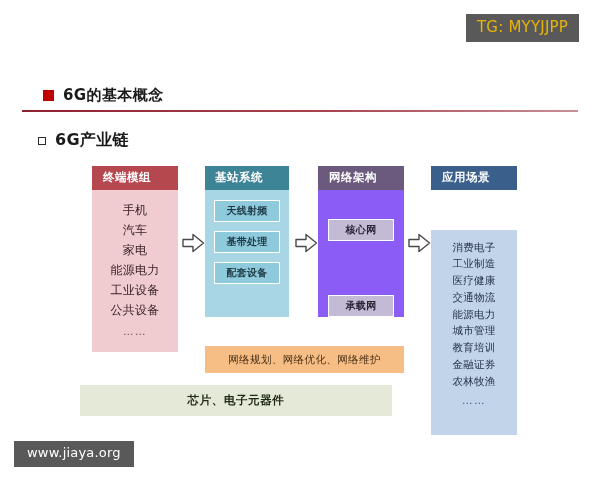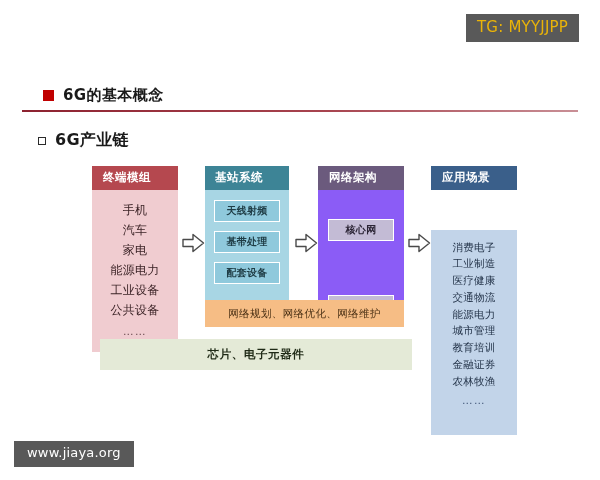--- a/index.html
+++ b/index.html
@@ -224,33 +224,34 @@
   .arrow.a3 { left: 406px; }
   .arrow svg { display: block; width: 26px; height: 26px; }
 
   
   .bar {
     position: absolute;
     display: flex;
     align-items: center;
     justify-content: center;
     white-space: nowrap;
+    margin-top: 46px;
   }
   .bar-orange {
     left: 205px;
     top: 300px;
     width: 199px;
     height: 27px;
     background: #f6bd85;
     color: #4a3014;
     font-size: 10.5px;
     letter-spacing: 0.4px;
   }
   .bar-green {
-    left: 100px;
+    left: 80px;
     top: 339px;
     width: 312px;
     height: 31px;
     background: #e4ead7;
     color: #1f2a16;
     font-size: 11.5px;
     font-weight: bold;
     letter-spacing: 0.6px;
   }
 

